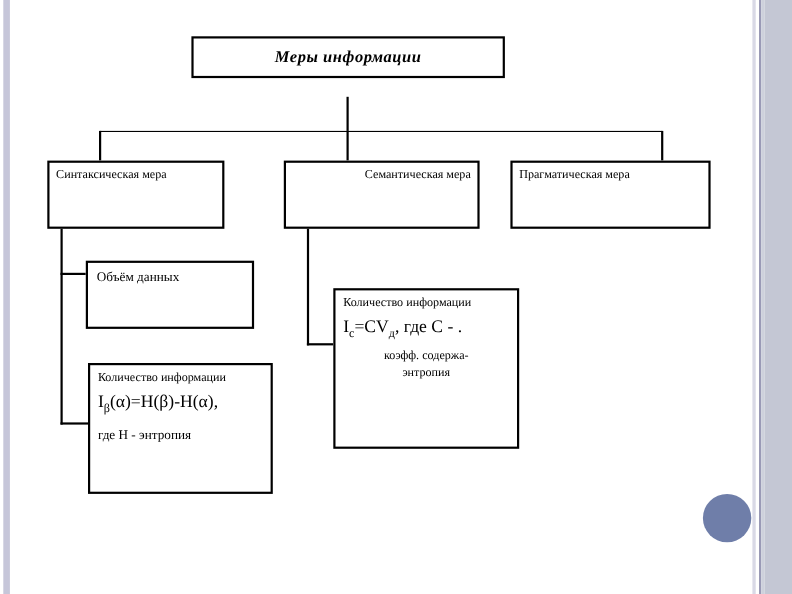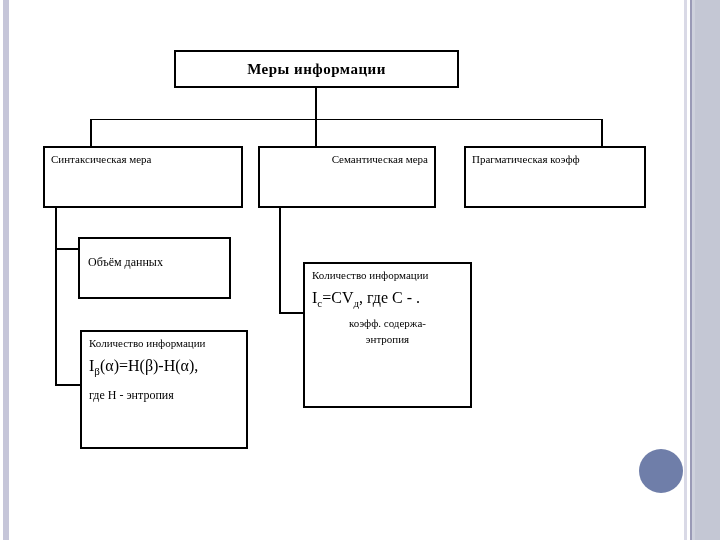--- a/index.html
+++ b/index.html
@@ -19,35 +19,35 @@
     border-radius: 50%;
   }
   .box {
     position: absolute;
     background: #ffffff;
     border: 2px solid #000000;
     box-sizing: border-box;
   }
   .line { position: absolute; background: #000000; }
   .root-box {
-    left: 174px; top: 50px; width: 285px; height: 38px;
+    left: 174px; top: 33px; width: 285px; height: 38px;
     display: flex; align-items: center; justify-content: center;
-    font-size: 15px; font-weight: bold; letter-spacing: 0.5px;
+    font-size: 15px; font-weight: bold; letter-spacing: 0.5px; font-style: italic;
   }
   .lvl2 {
     top: 146px; height: 62px;
     padding: 5px 6px;
     font-size: 11px;
   }
-  .lvl2-syn { left: 43px;  width: 200px; }
+  .lvl2-syn { left: 43px;  width: 161px; }
   .lvl2-sem { left: 258px; width: 178px; text-align: right; }
   .lvl2-prg { left: 464px; width: 182px; }
   .vol-box {
     left: 78px; top: 237px; width: 153px; height: 62px;
-    padding: 16px 8px; font-size: 12px;
+    padding: 5px 8px; font-size: 12px;
   }
   .vol-box .symbol { margin-top: 6px; font-size: 13px; }
   .qty-syn-box {
     left: 80px; top: 330px; width: 168px; height: 119px;
     padding: 5px 7px;
   }
   .qty-sem-box {
     left: 303px; top: 262px; width: 169px; height: 146px;
     padding: 5px 7px;
   }
@@ -80,21 +80,21 @@
   <div class="line" style="left:315px; top:119px; width:2px; height:27px;"></div>
   <div class="line" style="left:601px; top:119px; width:2px; height:27px;"></div>
 
   <div class="box lvl2 lvl2-syn">
     <span>Синтаксическая мера</span>
   </div>
   <div class="box lvl2 lvl2-sem">
     <span>Семантическая мера</span>
   </div>
   <div class="box lvl2 lvl2-prg">
-    <span>Прагматическая коэфф</span>
+    <span>Прагматическая мера</span>
   </div>
 
   <div class="line" style="left:55px; top:208px; width:2px; height:178px;"></div>
   <div class="line" style="left:55px; top:248px; width:23px; height:2px;"></div>
   <div class="line" style="left:55px; top:384px; width:25px; height:2px;"></div>
 
   <div class="box vol-box">
     <div>Объём данных</div>
   </div>
 

